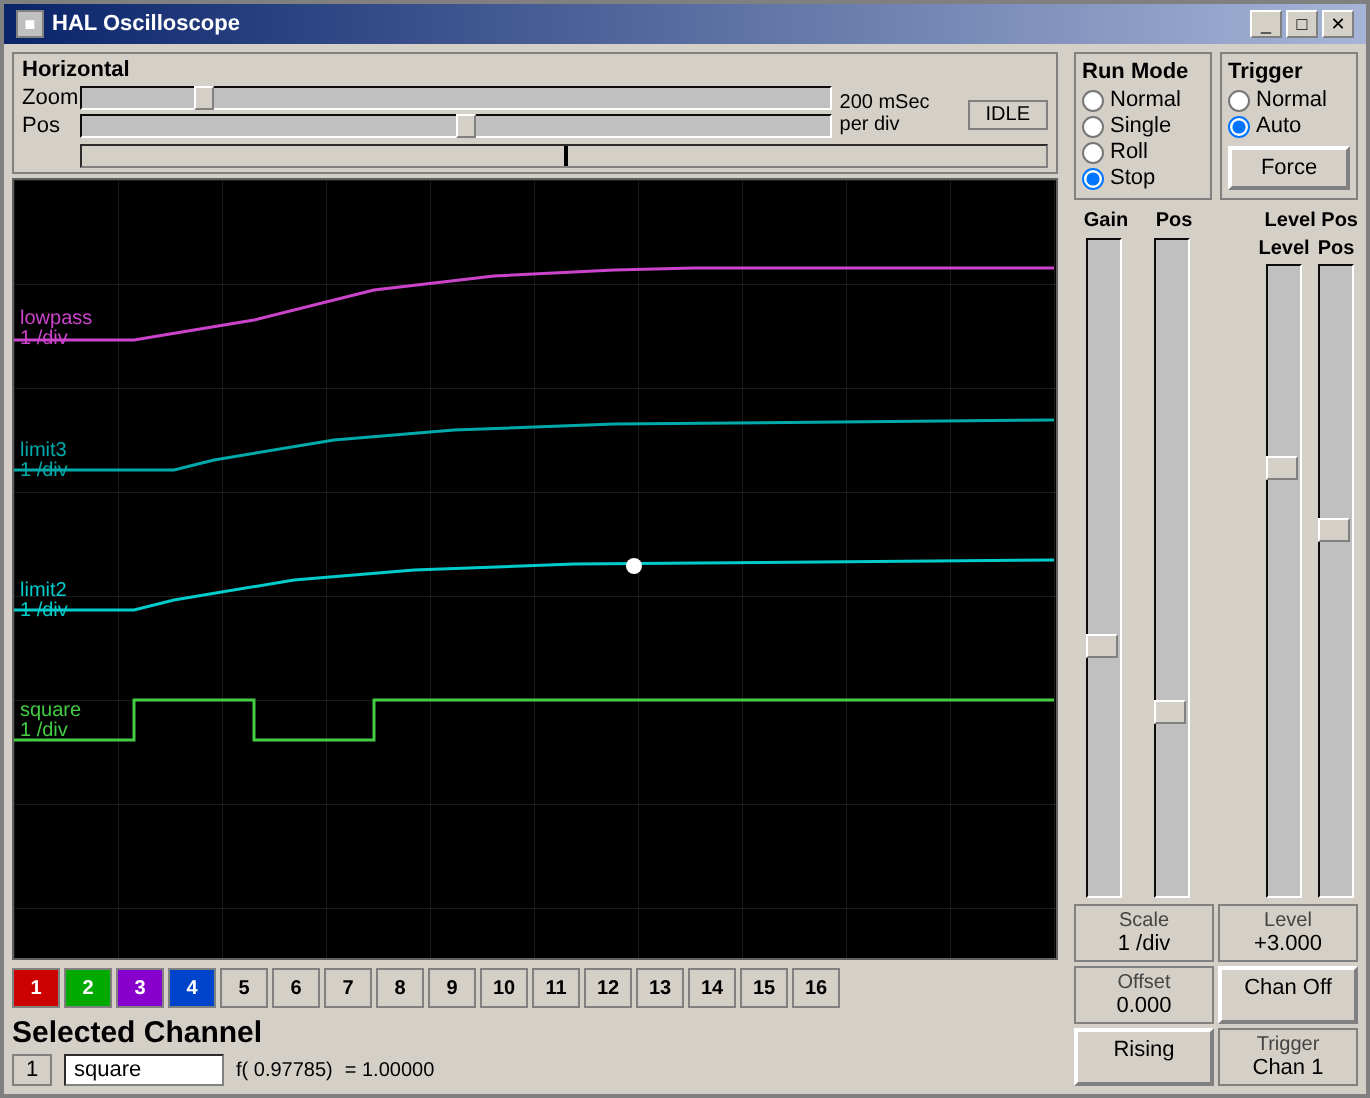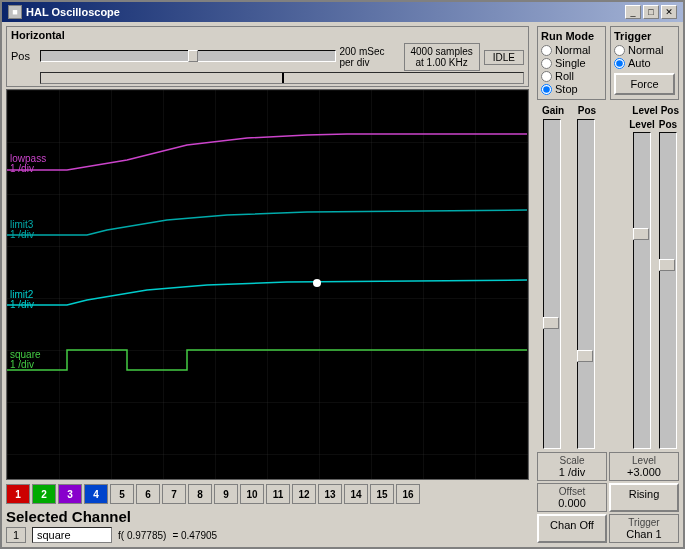--- a/index.html
+++ b/index.html
@@ -321,33 +321,35 @@
 
   <div class="main-content">
 
     <div class="left-panel">
 
       <div class="horizontal-section">
         <div class="horizontal-label">Horizontal</div>
         <div style="display:flex; align-items:center; gap:4px;">
           <div style="flex:1;">
             <div class="slider-row">
+              <span class="slider-label">Zoom</span>
+              <div class="slider-track" style="flex:1;">
+                <div class="slider-thumb" style="left:15%;"></div>
+              </div>
+            </div>
+            <div class="slider-row">
               <span class="slider-label">Pos</span>
               <div class="slider-track" style="flex:1;">
                 <div class="slider-thumb" style="left:50%;"></div>
               </div>
             </div>
           </div>
           <div style="text-align:left; font-size:10px; min-width:60px;">
             <div>200 mSec</div>
             <div>per div</div>
-          </div>
-          <div class="sample-info">
-            <div>4000 samples</div>
-            <div>at 1.00 KHz</div>
           </div>
           <div class="status-idle">IDLE</div>
         </div>
         <div class="time-marker-row">
           <div style="width:25px;"></div>
           <div class="marker-line-container">
             <div class="marker-line"></div>
           </div>
         </div>
       </div>
@@ -405,21 +407,21 @@
         <div class="chan-btn chan-btn-numbered">16</div>
       </div>
 
       <div style="display:flex; align-items:center; gap:4px;">
         <div style="font-size:15px; font-weight:bold;">Selected Channel</div>
       </div>
       <div style="display:flex; align-items:center; gap:6px;">
         <div class="selected-chan-box">1</div>
         <div class="func-display">square</div>
         <div style="font-size:10px;">f( 0.97785)</div>
-        <div style="font-size:10px;">=  0.47905</div>
+        <div style="font-size:10px;">=  1.00000</div>
       </div>
     </div>
 
     <div class="right-panel">
 
       <div class="run-trigger-area">
 
         <div class="run-mode-box" style="flex:1;">
           <div class="run-mode-title">Run Mode</div>
           <div class="radio-row">
@@ -501,22 +503,22 @@
           <div class="info-value">1 /div</div>
         </div>
         <div class="info-box">
           <div class="info-label">Level</div>
           <div class="info-value">+3.000</div>
         </div>
         <div class="info-box">
           <div class="info-label">Offset</div>
           <div class="info-value">0.000</div>
         </div>
+        <div class="big-btn">Chan Off</div>
         <div class="big-btn">Rising</div>
-        <div class="big-btn">Chan Off</div>
         <div class="info-box">
           <div class="info-label">Trigger</div>
           <div class="info-value">Chan 1</div>
         </div>
       </div>
     </div>
   </div>
 </div>
 
 </body></html>

